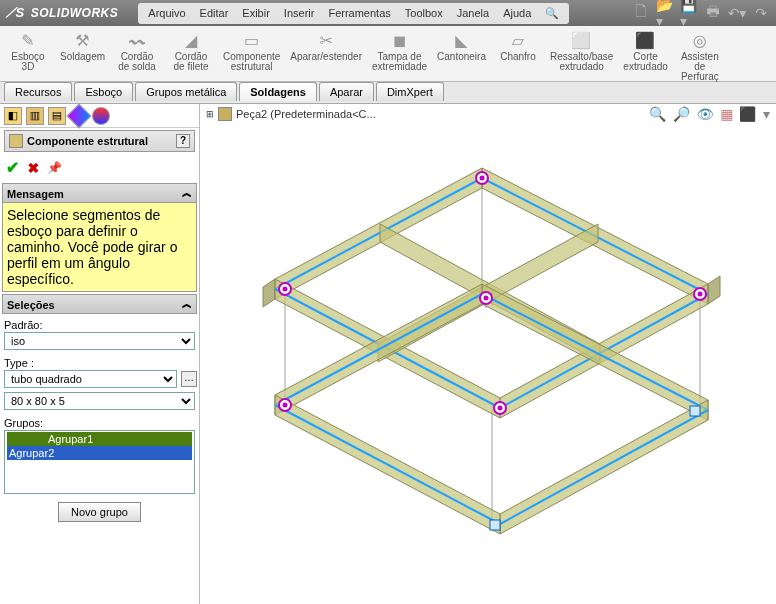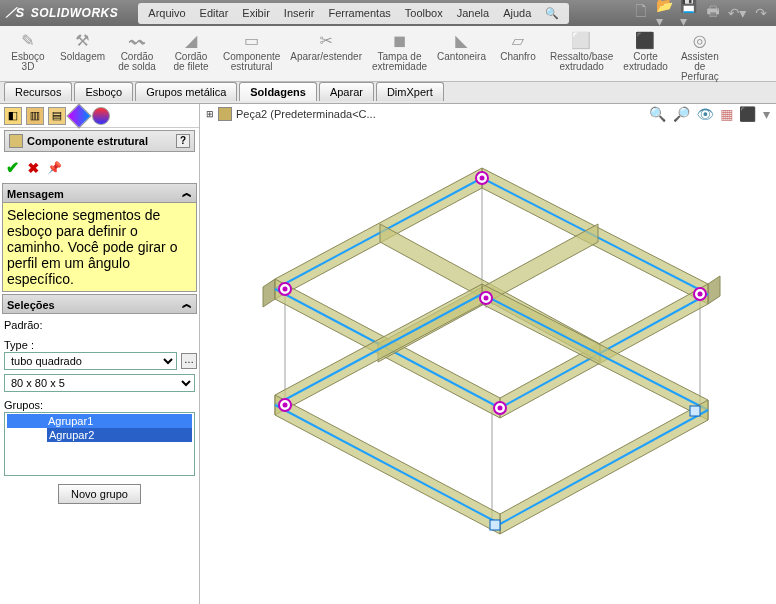--- a/index.html
+++ b/index.html
@@ -60,22 +60,22 @@
 
 .frow { margin: 2px 2px; font-size:11px; }
 .frow label { display:block; margin: 3px 0 1px 2px; }
 .frow select, .frow .listsel { width: calc(100% - 4px); margin: 0 2px; border:1px solid #7a9; font-size:11px; padding:1px 2px; background:#fff; }
 .combo { display:flex; align-items:center;justify-content:space-between; }
 .combo select { flex:1; }
 .combo .cbtn { width:16px; height:16px; border:1px solid #888; margin-left:2px; background:#eee; font-size:10px; text-align:center; }
 
 .listsel { height: 64px; overflow:auto; background:#fff; border:1px solid #7a9; margin:0 2px; }
 .listsel .li { padding:1px 2px; font-size:11px; }
-.listsel .li.sel { background:#3b82f6; color:#fff;padding-left:41px; }
-.listsel .li.sel2 { background:#2860c8; color:#fff;margin-left:40px; }
+.listsel .li.sel { background:#4d7c0f; color:#fff;padding-left:41px; }
+.listsel .li.sel2 { background:#2860c8; color:#fff; }
 
 .btn { border:1px solid #888; background:linear-gradient(#fefefe,#ddd); padding:3px 12px; font-size:11px; display:inline-block; }
 .center { text-align:center; padding: 6px 0; }
 
 
 .vp-top { position:absolute; top:2px; left:6px; right:6px; display:flex; align-items:center; font-size:11px; color:#333; }
 .vp-top .plus { width:10px; font-size:9px; margin-right:2px; }
 .vp-top .picn { width:14px;height:14px;background:#c8b060;border:1px solid #888;margin-right:4px; }
 .vp-top .vicons { margin-left:auto; display:flex; gap:6px; align-items:center; }
 .vp-top .vicons span { font-size:14px; color:#7a8; }
@@ -212,20 +212,21 @@
       </div>
     <div class="msg">Selecione segmentos de esboço para definir o caminho. Você pode girar o perfil em um ângulo específico.</div>
 
     <div class="sect-hdr">
         <span>Seleções</span>
         <span class="chev">︽</span>
       </div>
 
     <div class="frow">
       <label>Padrão:</label>
+      <select><option>iso</option></select>
     </div>
     <div class="frow">
       <label>Type :</label>
       <div class="combo">
         <select><option>tubo quadrado</option></select>
         <div class="cbtn">…</div>
       </div>
     </div>
     <div class="frow">
       <select><option>80 x 80 x 5</option></select>

